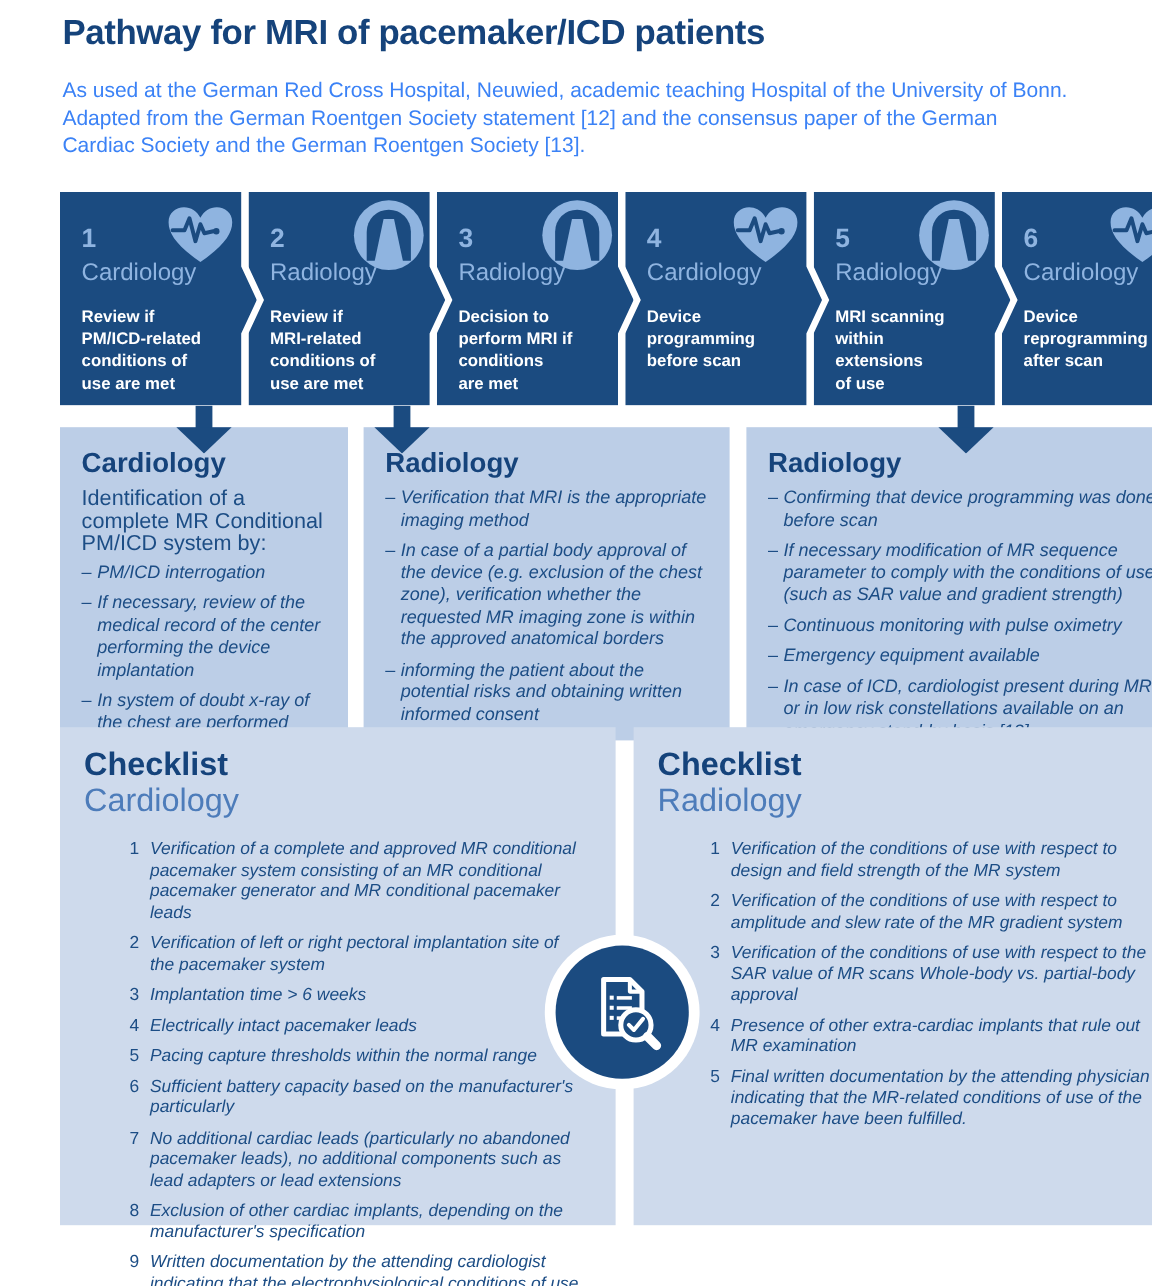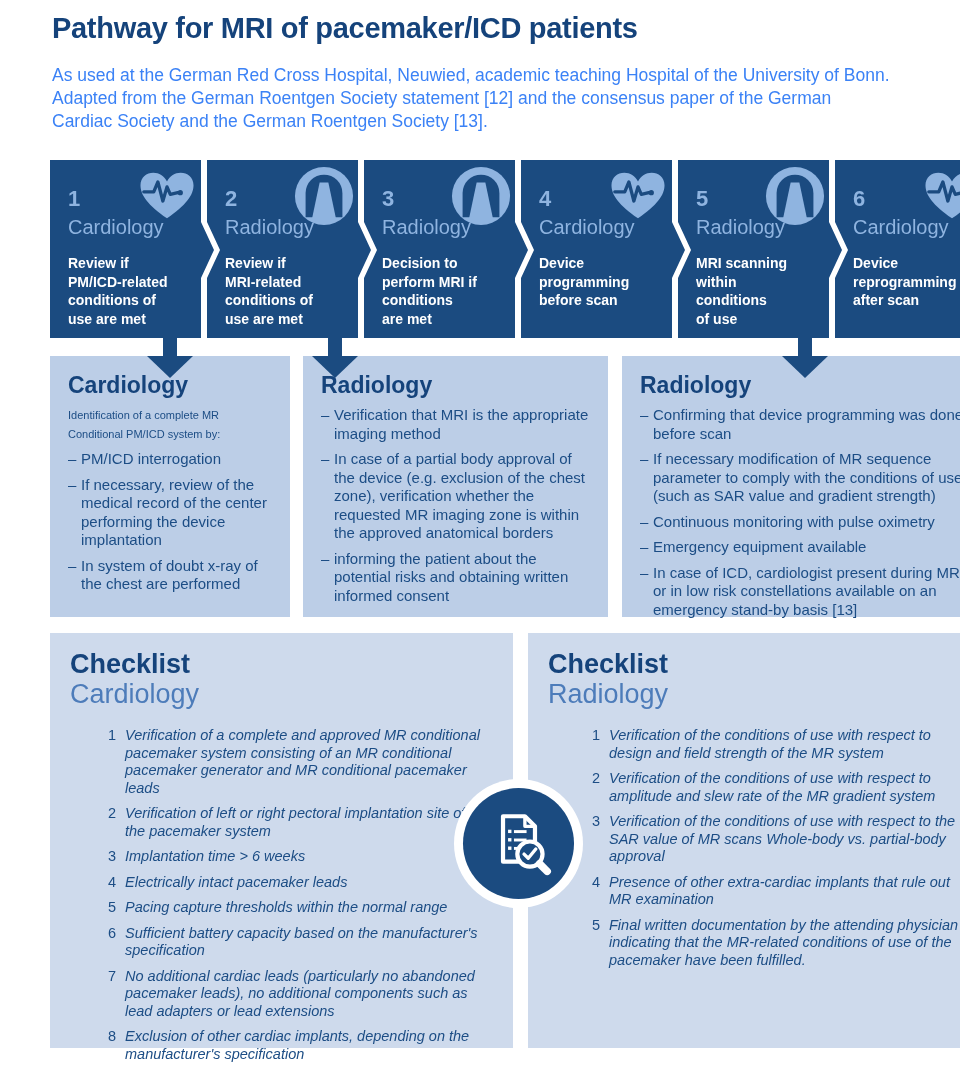--- a/index.html
+++ b/index.html
@@ -46,27 +46,27 @@
   #arrow-0{left:104px;} #arrow-1{left:269px;} #arrow-2{left:739px;}
   
   .detail-box{
     position:absolute;top:356px;height:261px;background:#bccee7;
     padding:14px 16px 0 18px;box-sizing:border-box;color:#1c4d85;
   }
   #detail-0{left:10px;width:240px;}
   #detail-1{left:263px;width:305px;}
   #detail-2{left:582px;width:366px;}
   .detail-heading{font-size:23px;font-weight:bold;color:#15437b;margin:2px 0 7px 0;}
-  .detail-intro{font-size:11px;line-height:18.5px;margin:0 0 7px 0;}
+  .detail-intro{font-size:18px;line-height:18.5px;margin:0 0 7px 0;}
   .bullet{display:flex;margin:0 0 7px 0;font-size:15px;line-height:18.5px;}
   .bullet .dash{flex:none;width:13px;}
-  .bullet .btxt{flex:1;}
+  .bullet .btxt{flex:1;font-style:italic;}
   
   .check-box{
-    position:absolute;top:633px;height:415px;background:#cedaec;
+    position:absolute;top:606px;height:415px;background:#cedaec;
     padding:16px 24px 0 20px;box-sizing:border-box;color:#1c4d85;
   }
   #check-0{left:10px;width:463px;}
   #check-1{left:488px;width:460px;}
   .check-title{font-size:27px;font-weight:bold;color:#15437b;line-height:30px;}
   .check-subtitle{font-size:27px;font-weight:400;color:#4d7cba;line-height:30px;}
   .check-items{margin:18px 0 0 34px;}
   #check-1 .check-items{margin-left:40px;}
   .item{display:flex;margin:0 0 8px 0;font-size:14.5px;line-height:17.5px;}
   .item .num{flex:none;width:12px;text-align:right;margin-right:9px;}
@@ -161,21 +161,21 @@
       <span class="step-dept">Radiology</span>
       <span class="step-icon icon-mri">
         <svg width="62" height="62" viewBox="0 0 64 64">
           <circle cx="32" cy="32" r="30" fill="#8fb4e0"></circle>
           <path d="M13 54 V29 a19 19 0 0 1 38 0 V54 Z" fill="#1b4b80"></path>
           <path d="M27.5 18 h9 L44.5 56 h-25 Z" fill="#8fb4e0"></path>
         </svg>
       </span>
       <span class="step-desc">MRI scanning
 within
-conditions
+extensions
 of use</span>
     </div>
 
     <div class="step last" style="left:785px">
       <span class="step-number">6</span>
       <span class="step-dept">Cardiology</span>
       <span class="step-icon icon-heart">
         <svg width="58" height="52" viewBox="0 0 70 60">
           <path d="M35 57 C12 41 3 29 3 17 C3 7.5 10.5 2 18.5 2 C25.5 2 31.5 6 35 12.5 C38.5 6 44.5 2 51.5 2 C59.5 2 67 7.5 67 17 C67 29 58 41 35 57 Z" fill="#8fb4e0"></path>
           <polyline points="7,25 19,25 24,13 30,36 35,19 39,28 48,26" fill="none" stroke="#1b4b80" stroke-width="4" stroke-linecap="round" stroke-linejoin="round"></polyline>
@@ -279,21 +279,21 @@
       <div class="item">
           <span class="num">4</span>
           <span class="itxt">Electrically intact pacemaker leads</span>
         </div>
       <div class="item">
           <span class="num">5</span>
           <span class="itxt">Pacing capture thresholds within the normal range</span>
         </div>
       <div class="item">
           <span class="num">6</span>
-          <span class="itxt">Sufficient battery capacity based on the manufacturer's specification</span>
+          <span class="itxt">Sufficient battery capacity based on the manufacturer's particularly</span>
         </div>
       <div class="item">
           <span class="num">7</span>
           <span class="itxt">No additional cardiac leads (particularly no abandoned pacemaker leads), no additional components such as lead adapters or lead extensions</span>
         </div>
       <div class="item">
           <span class="num">8</span>
           <span class="itxt">Exclusion of other cardiac implants, depending on the manufacturer's specification</span>
         </div>
       <div class="item">

